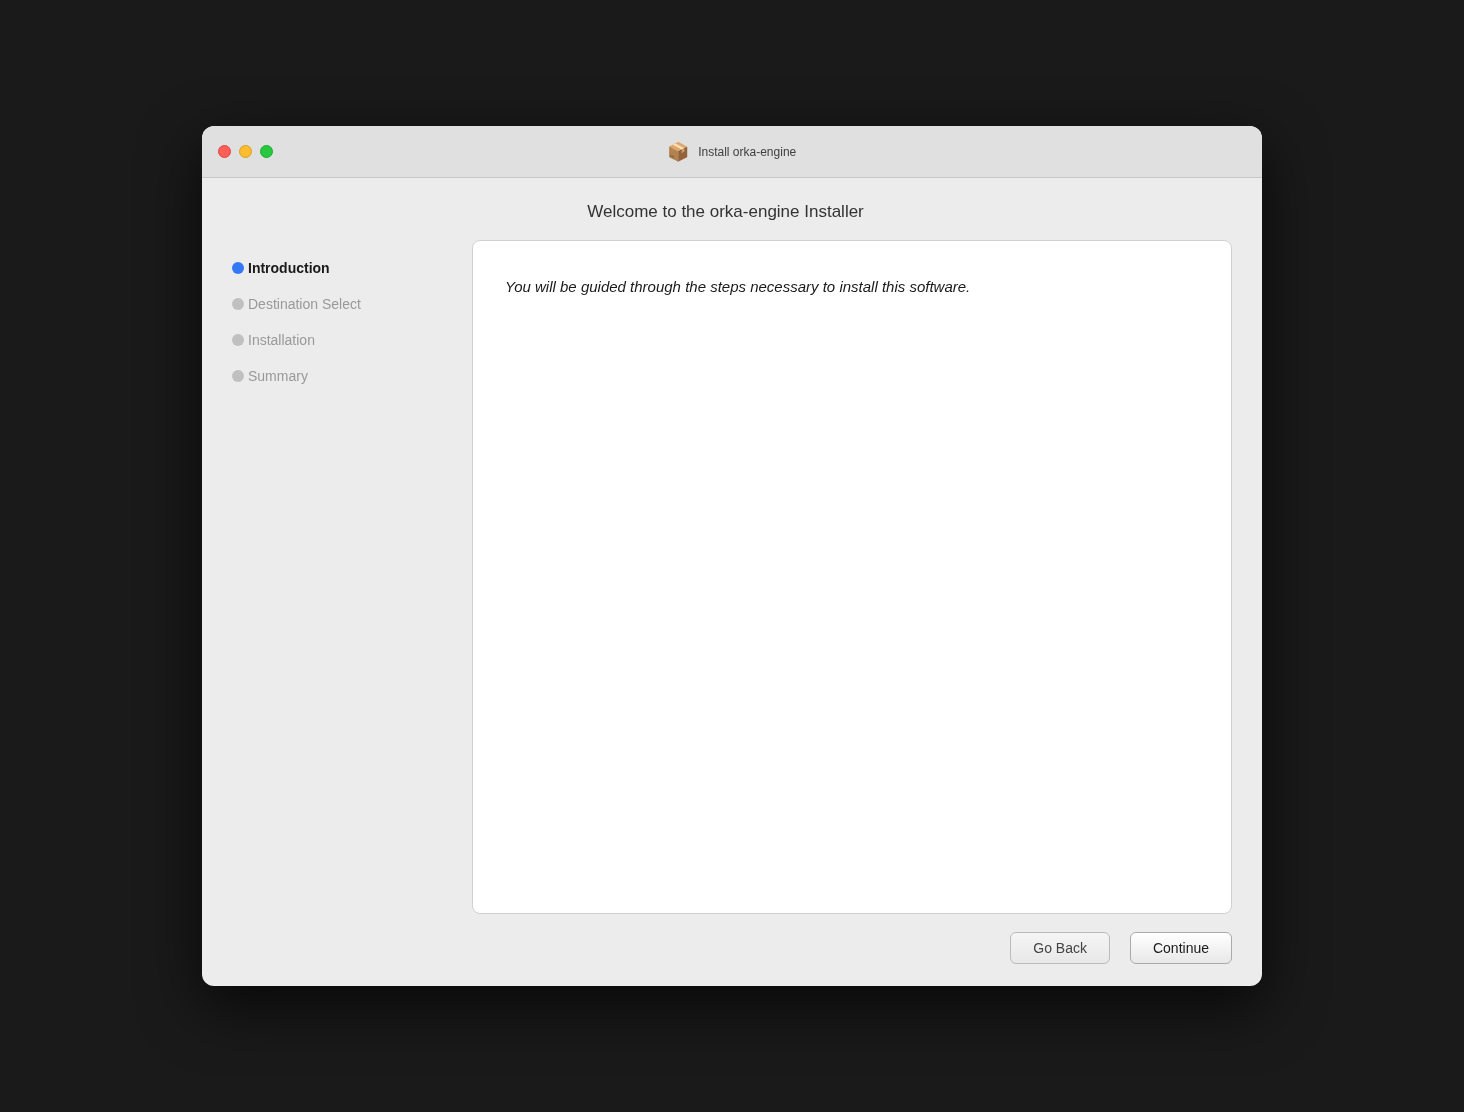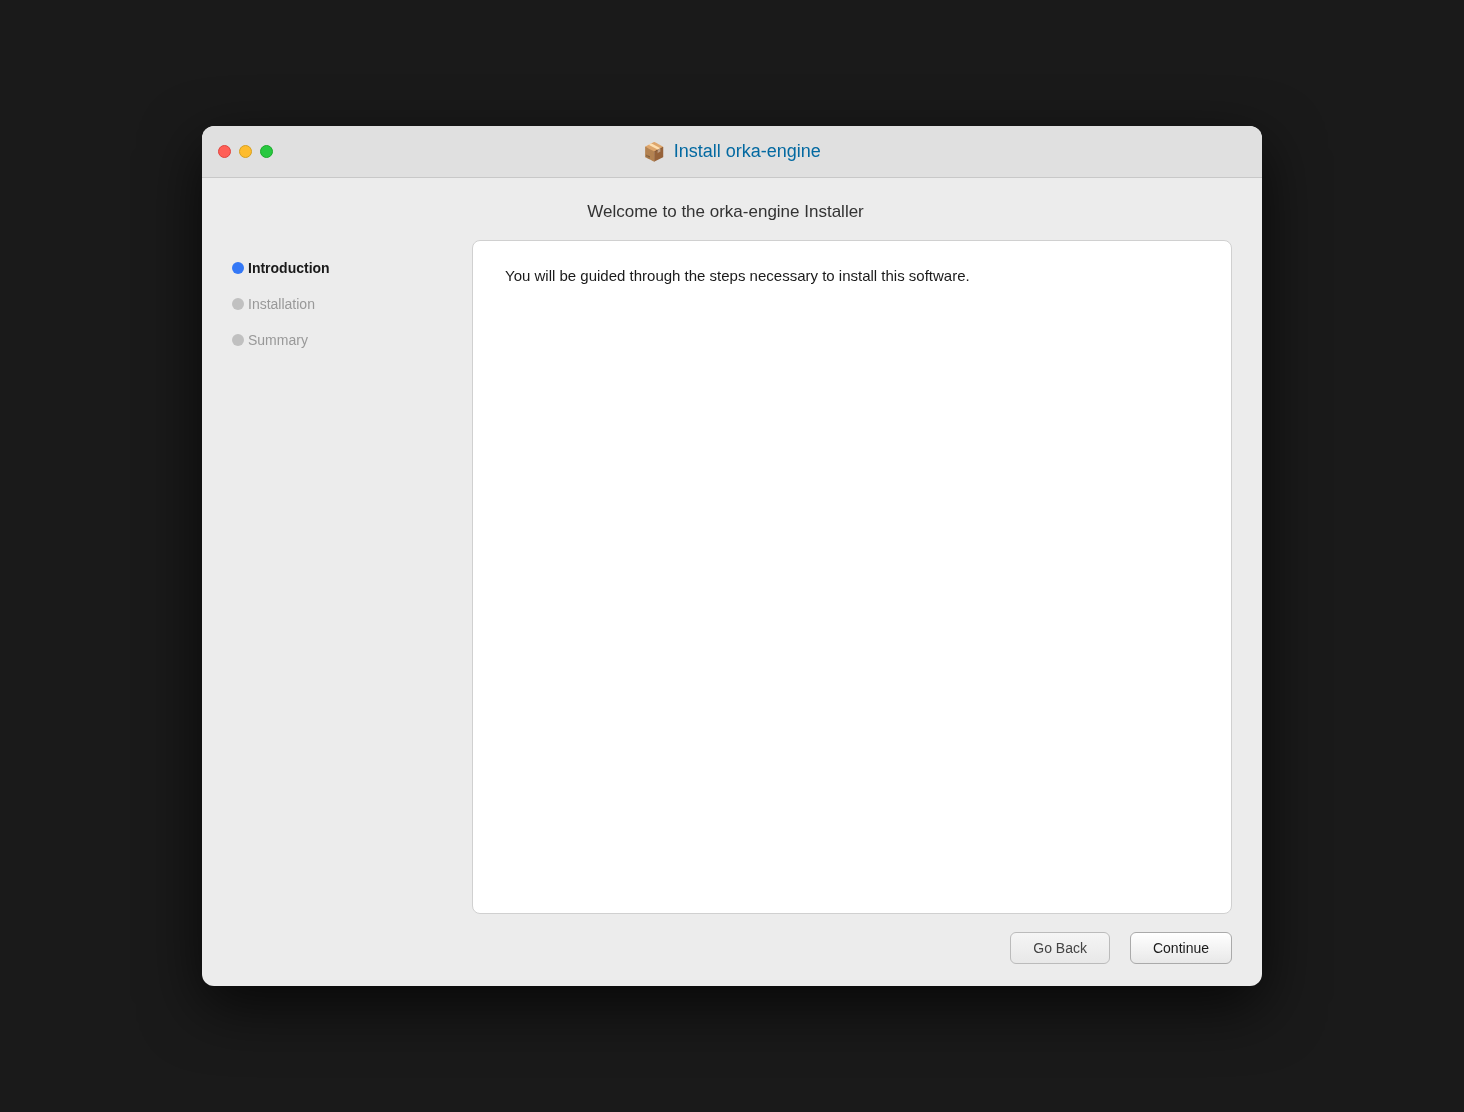--- a/index.html
+++ b/index.html
@@ -60,23 +60,23 @@
       display: flex;
       align-items: center;
       gap: 8px;
     }
 
     .title-icon {
       font-size: 18px;
     }
 
     .title-text {
-      font-size: 18px;
+      font-size: 12px;
       font-weight: 500;
-      color: #0369a1;
+      color: #404040;
     }
 
     
     .content {
       display: flex;
       flex-direction: column;
       flex: 1;
       overflow: hidden;
     }
 
@@ -138,23 +138,24 @@
       font-weight: 700;
       color: #1a1a1a;
     }
 
     
     .main-panel {
       flex: 1;
       background: #ffffff;
       border-radius: 8px;
       border: 1px solid #d0d0d0;
-      padding: 24px 32px;
+      padding: 35px 32px;
       overflow-y: auto;
       margin-bottom: 0;
+      font-style: italic;
     }
 
     .intro-text {
       font-size: 15px;
       color: #1a1a1a;
       line-height: 1.5;
     }
 
     
     .footer {
@@ -209,20 +210,24 @@
 
     <div class="body-area">
 
       <div class="sidebar">
 
         <div class="sidebar-item">
           <div class="sidebar-dot active"></div>
           <span class="sidebar-label active">Introduction</span>
         </div>
 
+        <div class="sidebar-item">
+          <div class="sidebar-dot inactive"></div>
+          <span class="sidebar-label">Destination Select</span>
+        </div>
 
 
         <div class="sidebar-item">
           <div class="sidebar-dot inactive"></div>
           <span class="sidebar-label">Installation</span>
         </div>
 
         <div class="sidebar-item">
           <div class="sidebar-dot inactive"></div>
           <span class="sidebar-label">Summary</span>

